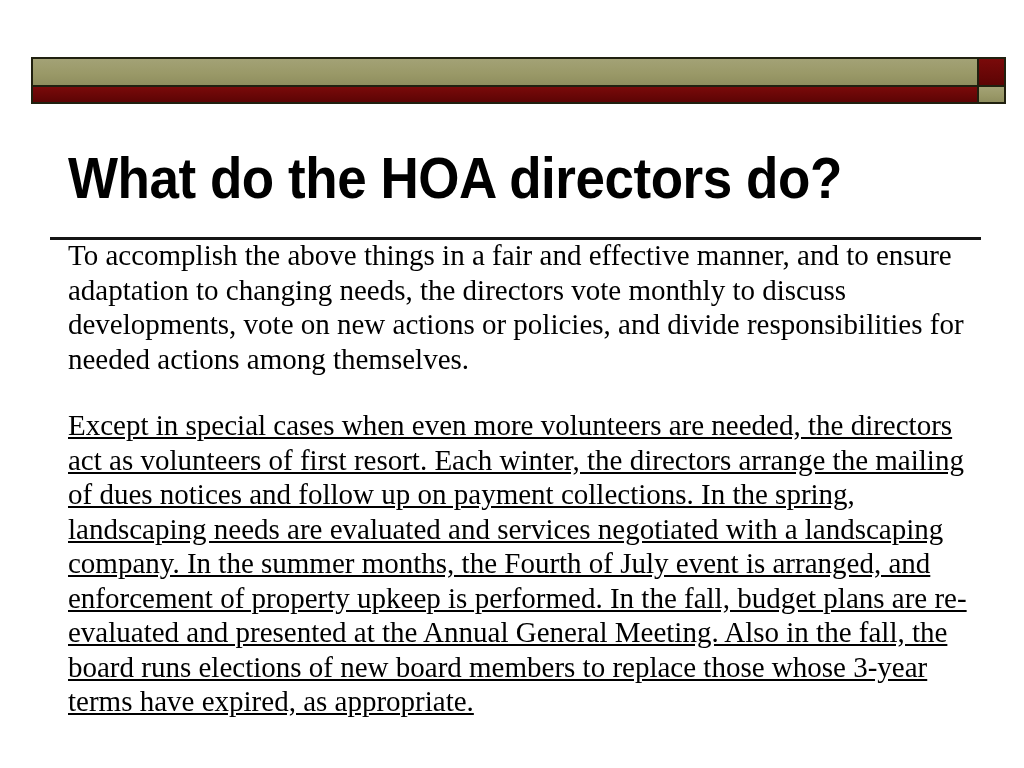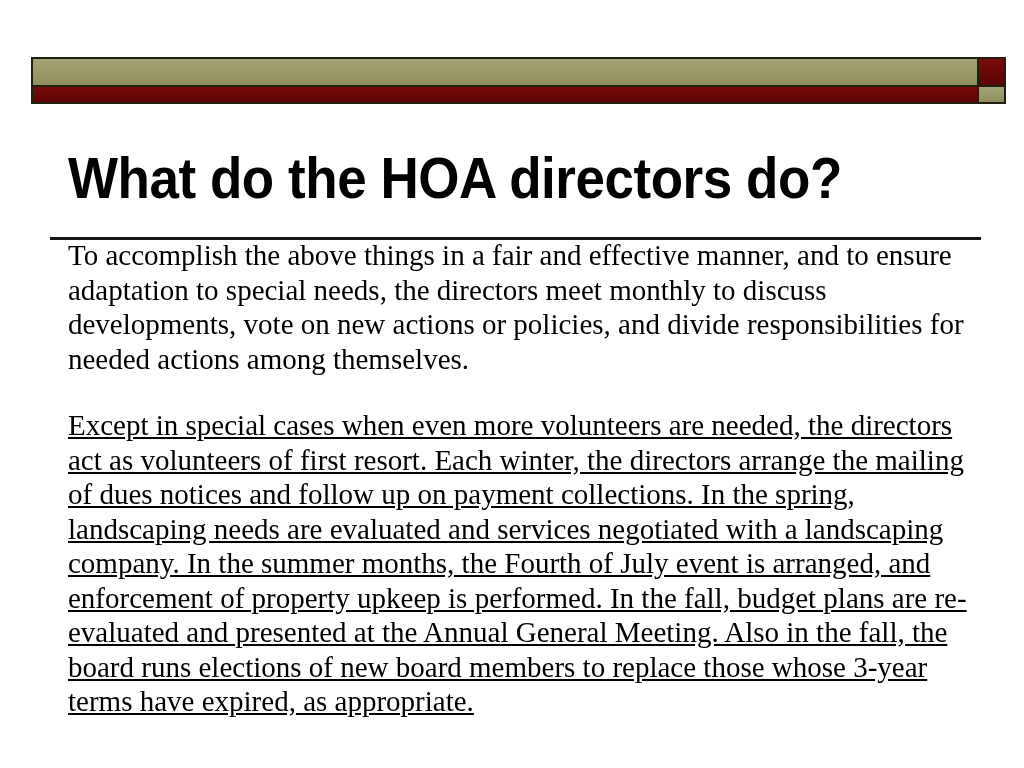--- a/index.html
+++ b/index.html
@@ -86,21 +86,21 @@
     <div class="cell-maroon"></div>
     <div class="cell-khaki"></div>
   </div>
 
   <h1 class="title">What do the HOA directors do?</h1>
 
   <div class="divider"></div>
 
   <div class="body-text">
     <p>To accomplish the above things in a fair and effective manner, and to ensure
-adaptation to special needs, the directors meet monthly to discuss
+adaptation to changing needs, the directors vote monthly to discuss
 developments, vote on new actions or policies, and divide responsibilities for
 needed actions among themselves.</p>
     <p>Except in special cases when even more volunteers are needed, the directors
 act as volunteers of first resort. Each winter, the directors arrange the mailing
 of dues notices and follow up on payment collections. In the spring,
 landscaping needs are evaluated and services negotiated with a landscaping
 company. In the summer months, the Fourth of July event is arranged, and
 enforcement of property upkeep is performed. In the fall, budget plans are re-
 evaluated and presented at the Annual General Meeting. Also in the fall, the
 board runs elections of new board members to replace those whose 3-year

